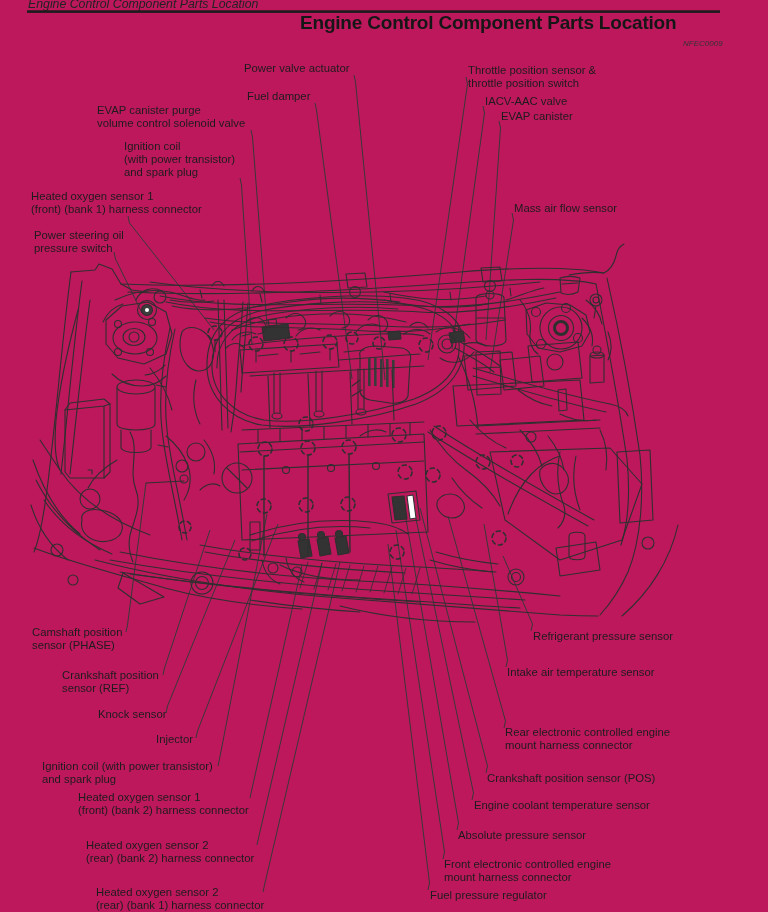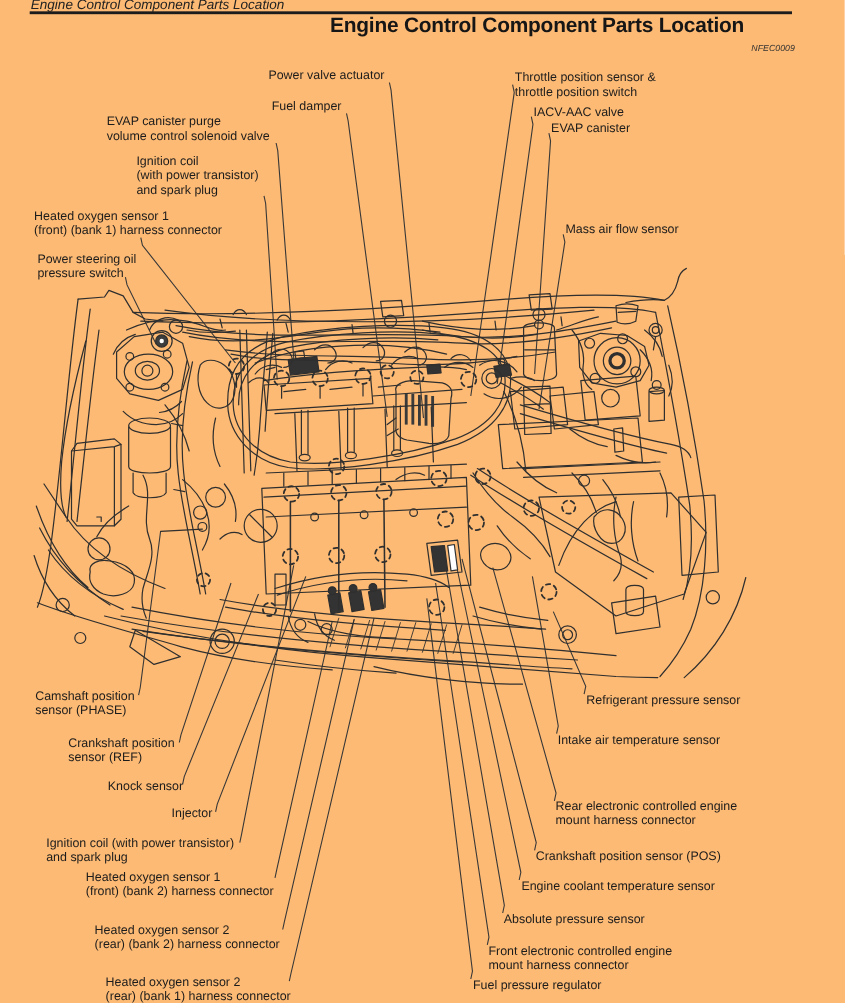--- a/index.html
+++ b/index.html
@@ -1,16 +1,16 @@
 <!DOCTYPE html>
 <html><head>
 <meta charset="utf-8">
 <style>
   html,body{margin:0;padding:0;background:#fff;}
-  #page{position:relative;width:768px;height:912px;background:#fdba74;overflow:hidden;
+  #page{position:relative;width:768px;height:912px;background:#be185d;overflow:hidden;
         font-family:"Liberation Sans",sans-serif;}
   svg{position:absolute;left:0;top:0;}
   .lbl{font-size:11.3px;fill:#1c1c1c;}
   .ttl{font-size:19px;font-weight:bold;letter-spacing:-0.2px;fill:#161616;}
   .hdr{font-size:12.3px;font-style:italic;fill:#222;}
   .nfec{font-size:8px;font-style:italic;fill:#333;}
 </style>
 </head>
 <body>
 <div id="page">

